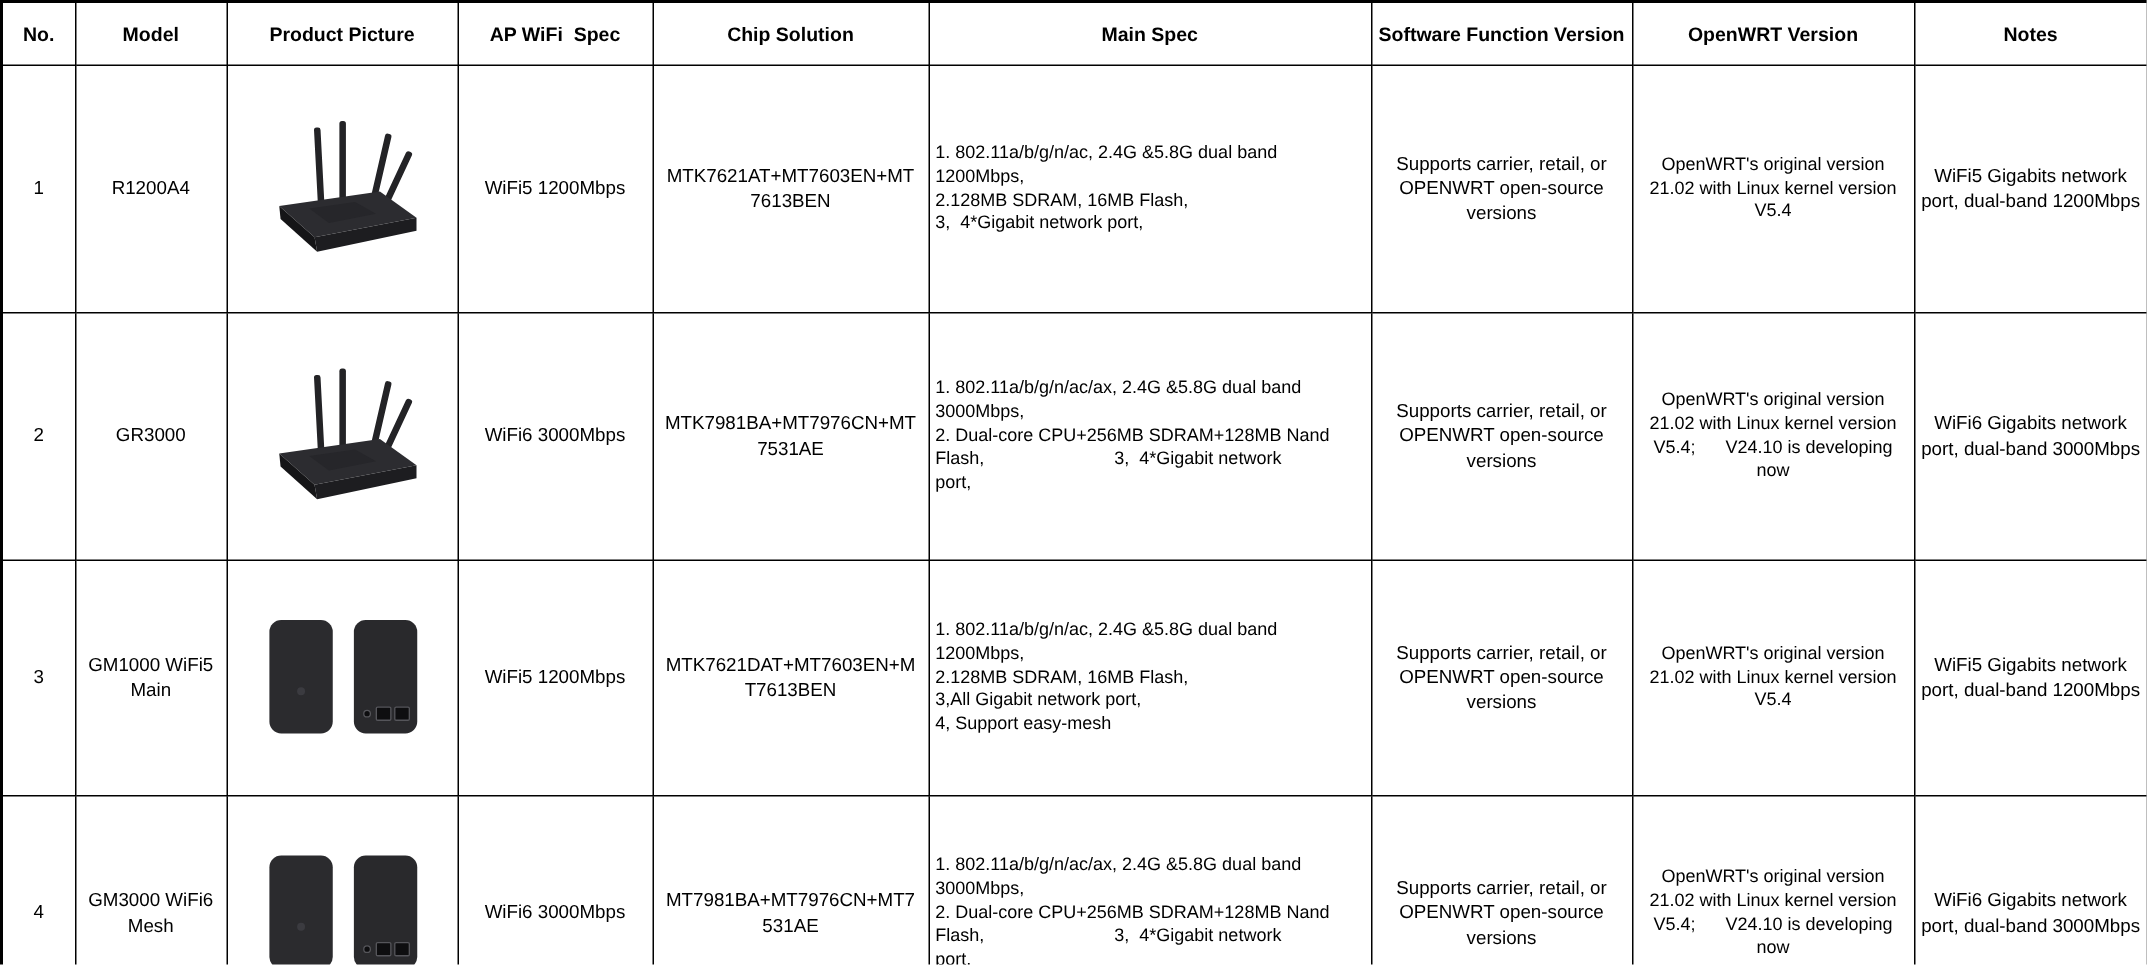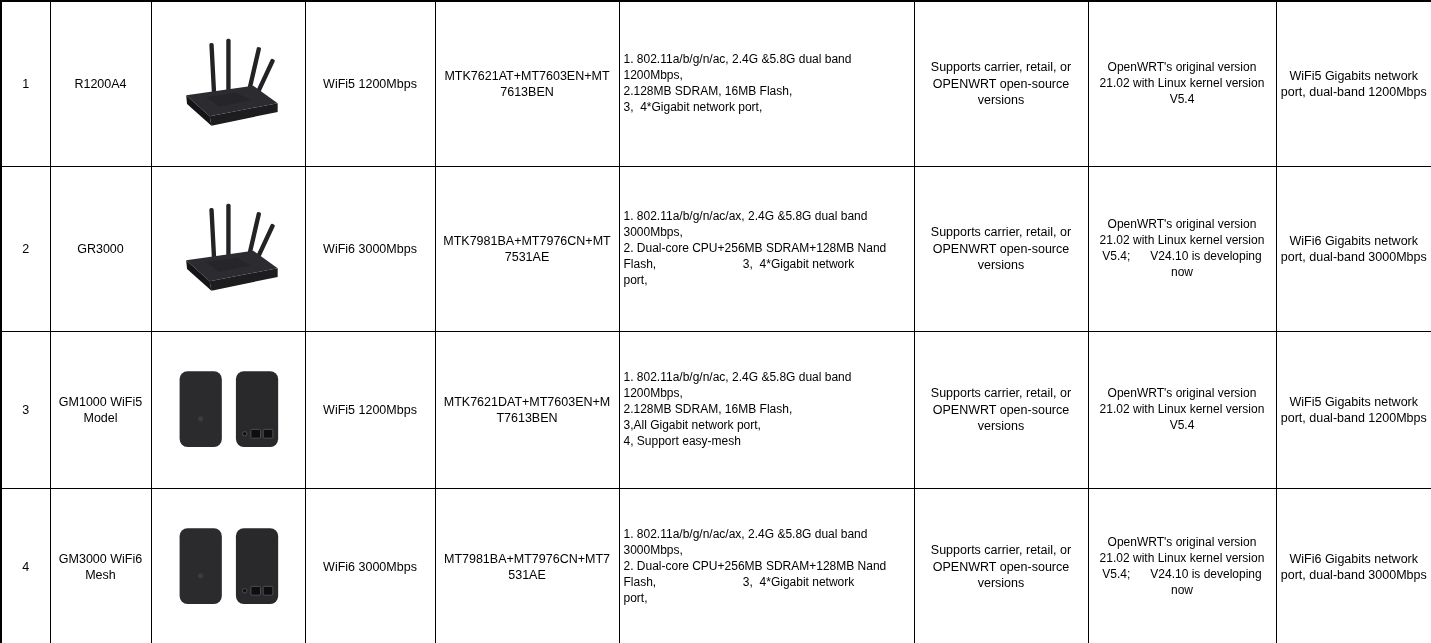--- a/index.html
+++ b/index.html
@@ -81,20 +81,31 @@
       <col style="width:154px">
     <col style="width:130px">
       <col style="width:184px">
       <col style="width:295px">
     <col style="width:174px">
       <col style="width:188px">
       <col style="width:156px">
   </colgroup>
 
   <tbody>
+      <tr class="h-head">
+    <th>No.</th>
+    <th>Model</th>
+    <th>Product Picture</th>
+    <th>AP WiFi  Spec</th>
+    <th>Chip Solution</th>
+    <th>Main Spec</th>
+    <th>Software Function Version</th>
+    <th>OpenWRT Version</th>
+    <th>Notes</th>
+  </tr>
 
   <tr class="h-r1">
     <td>1</td>
     <td>R1200A4</td>
     <td>
       <div class="pic-wrap"><svg viewBox="0 0 140 110" width="122" height="96">
               <use href="#sym-router4"></use>
             </svg></div>
     </td>
     <td>WiFi5 1200Mbps</td>
@@ -136,21 +147,21 @@
     <td class="c-openwrt">OpenWRT's original version
 21.02 with Linux kernel version
 V5.4;      V24.10 is developing
 now</td>
     <td>WiFi6 Gigabits network
 port, dual-band 3000Mbps</td>
   </tr>
 
   <tr class="h-r3">
     <td>3</td>
-    <td>GM1000 WiFi5 Model</td>
+    <td>GM1000 WiFi5 Main</td>
     <td>
       <div class="pic-wrap"><svg viewBox="0 0 150 100" width="132" height="88">
               <use href="#sym-mesh2"></use>
             </svg></div>
     </td>
     <td>WiFi5 1200Mbps</td>
     <td>MTK7621DAT+MT7603EN+M
 T7613BEN</td>
     <td class="c-main">1. 802.11a/b/g/n/ac, 2.4G &amp;5.8G dual band
 1200Mbps,

